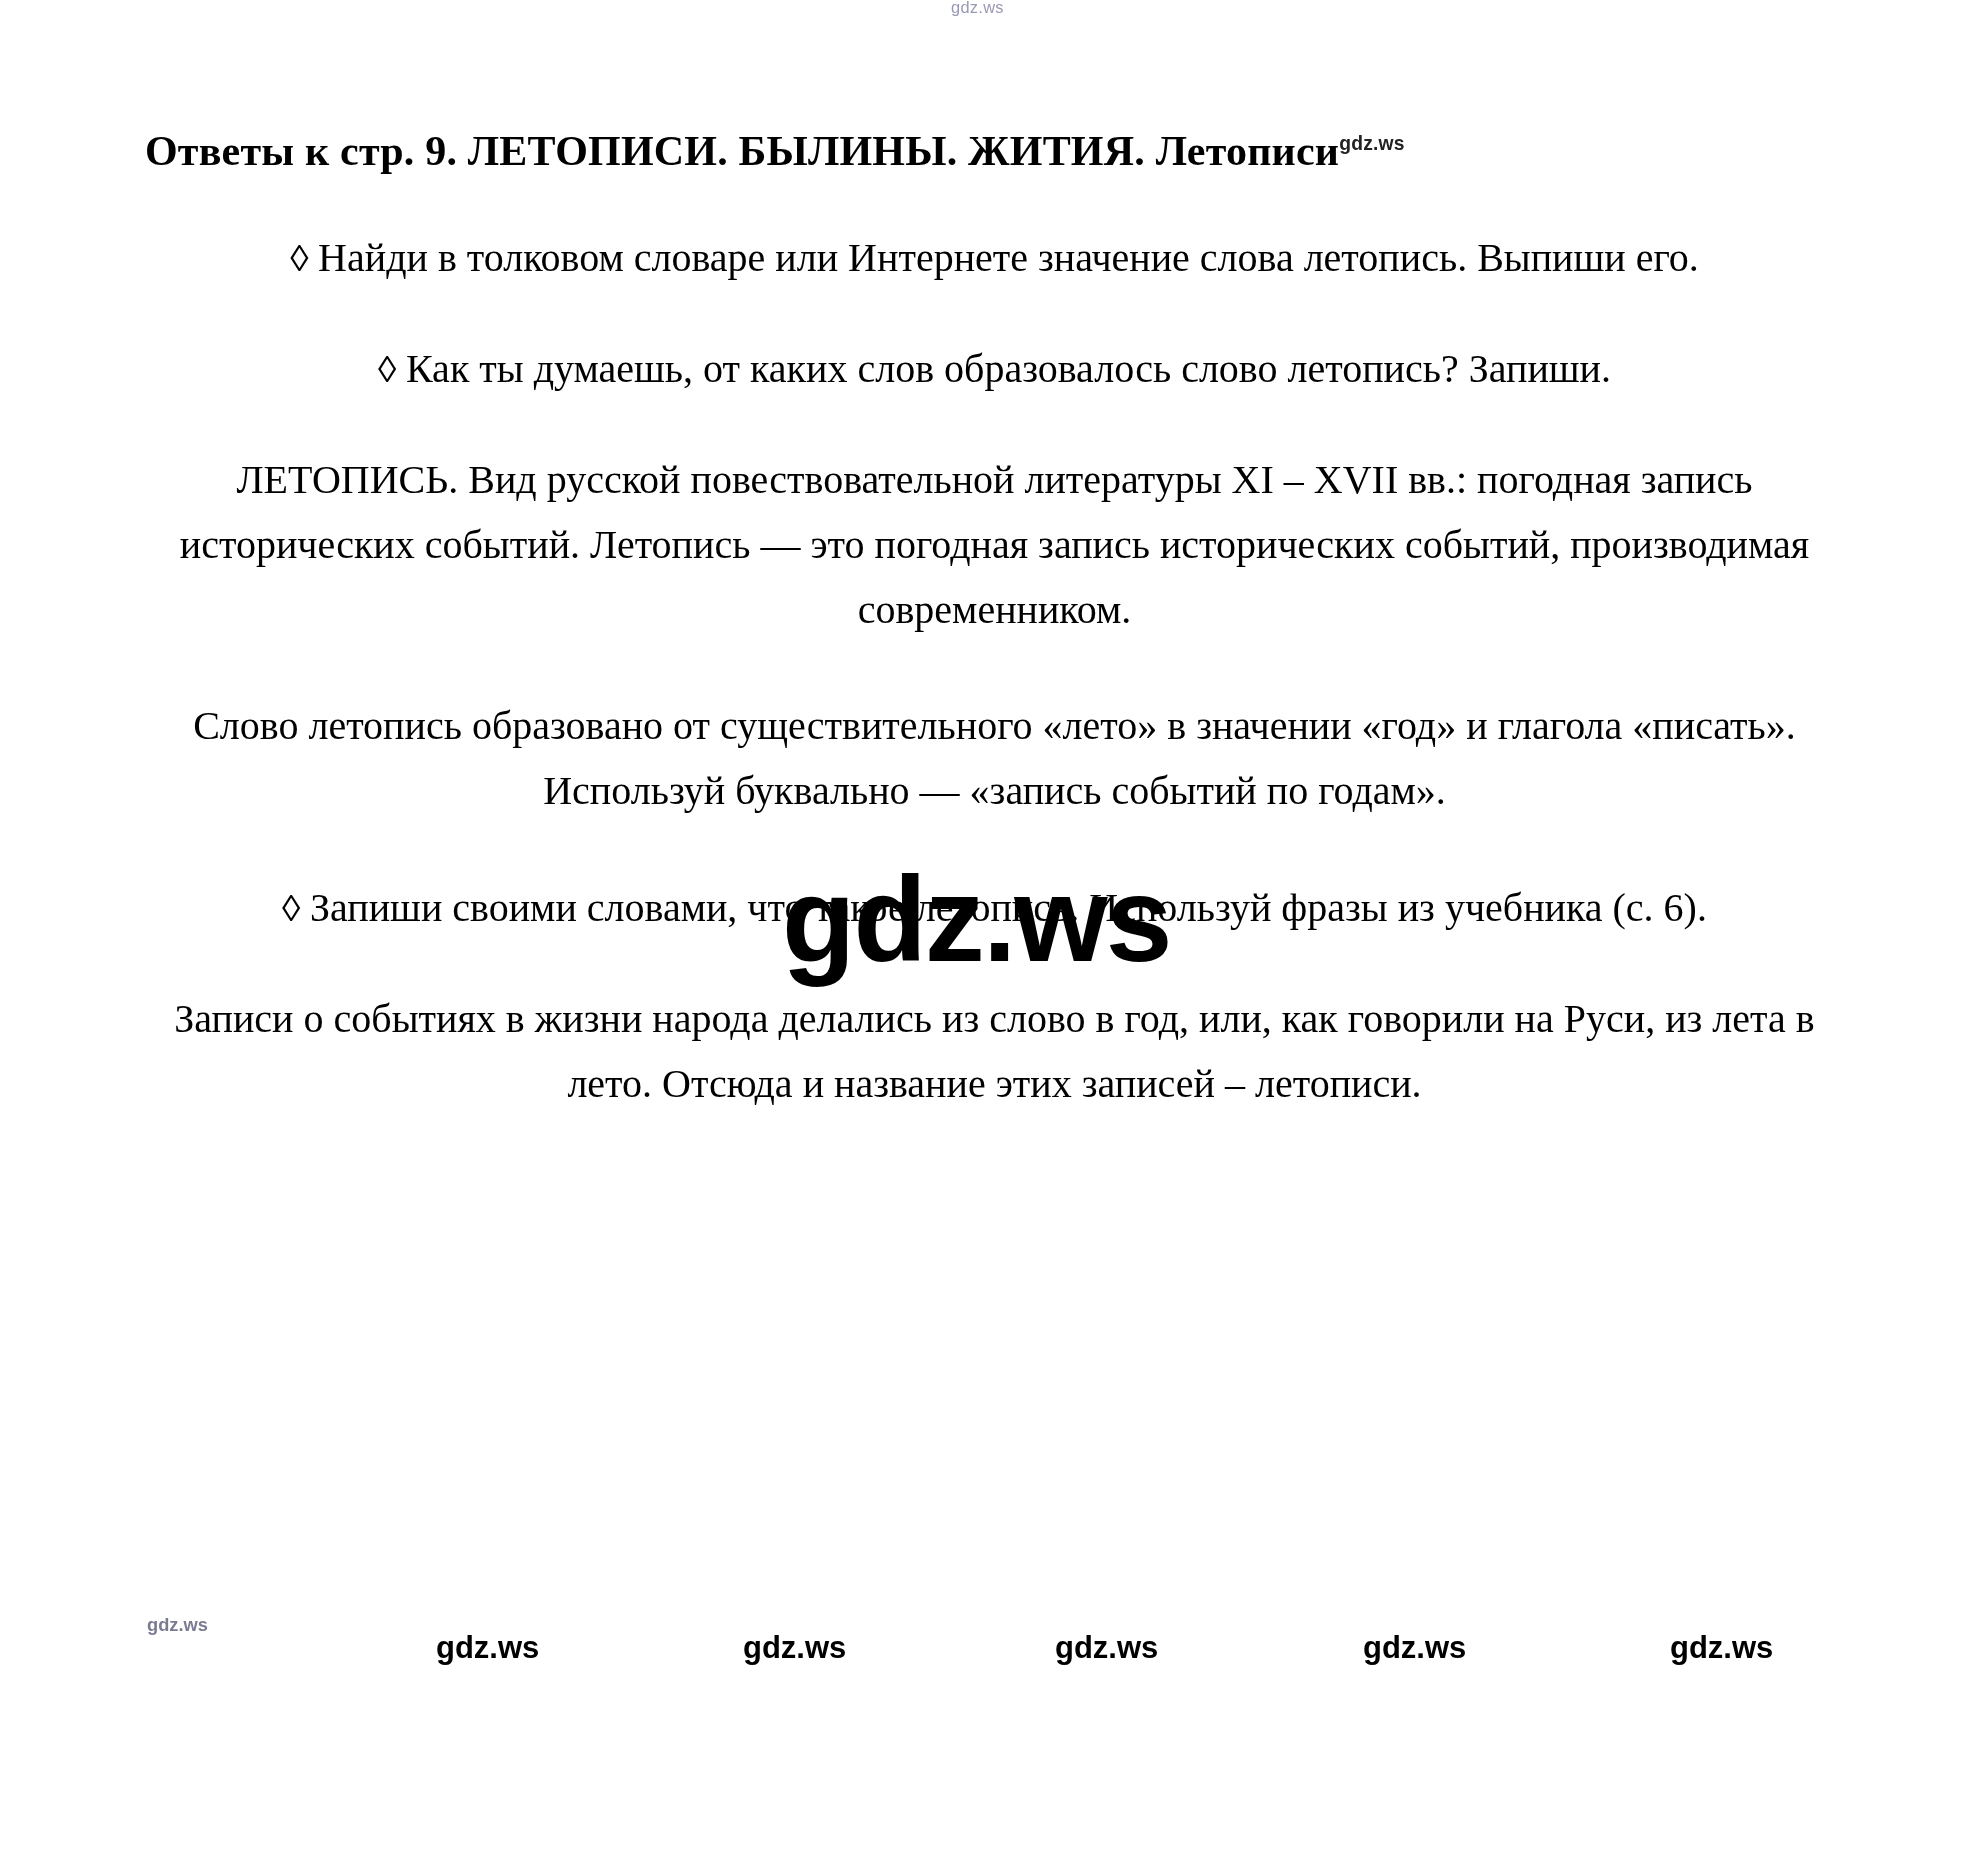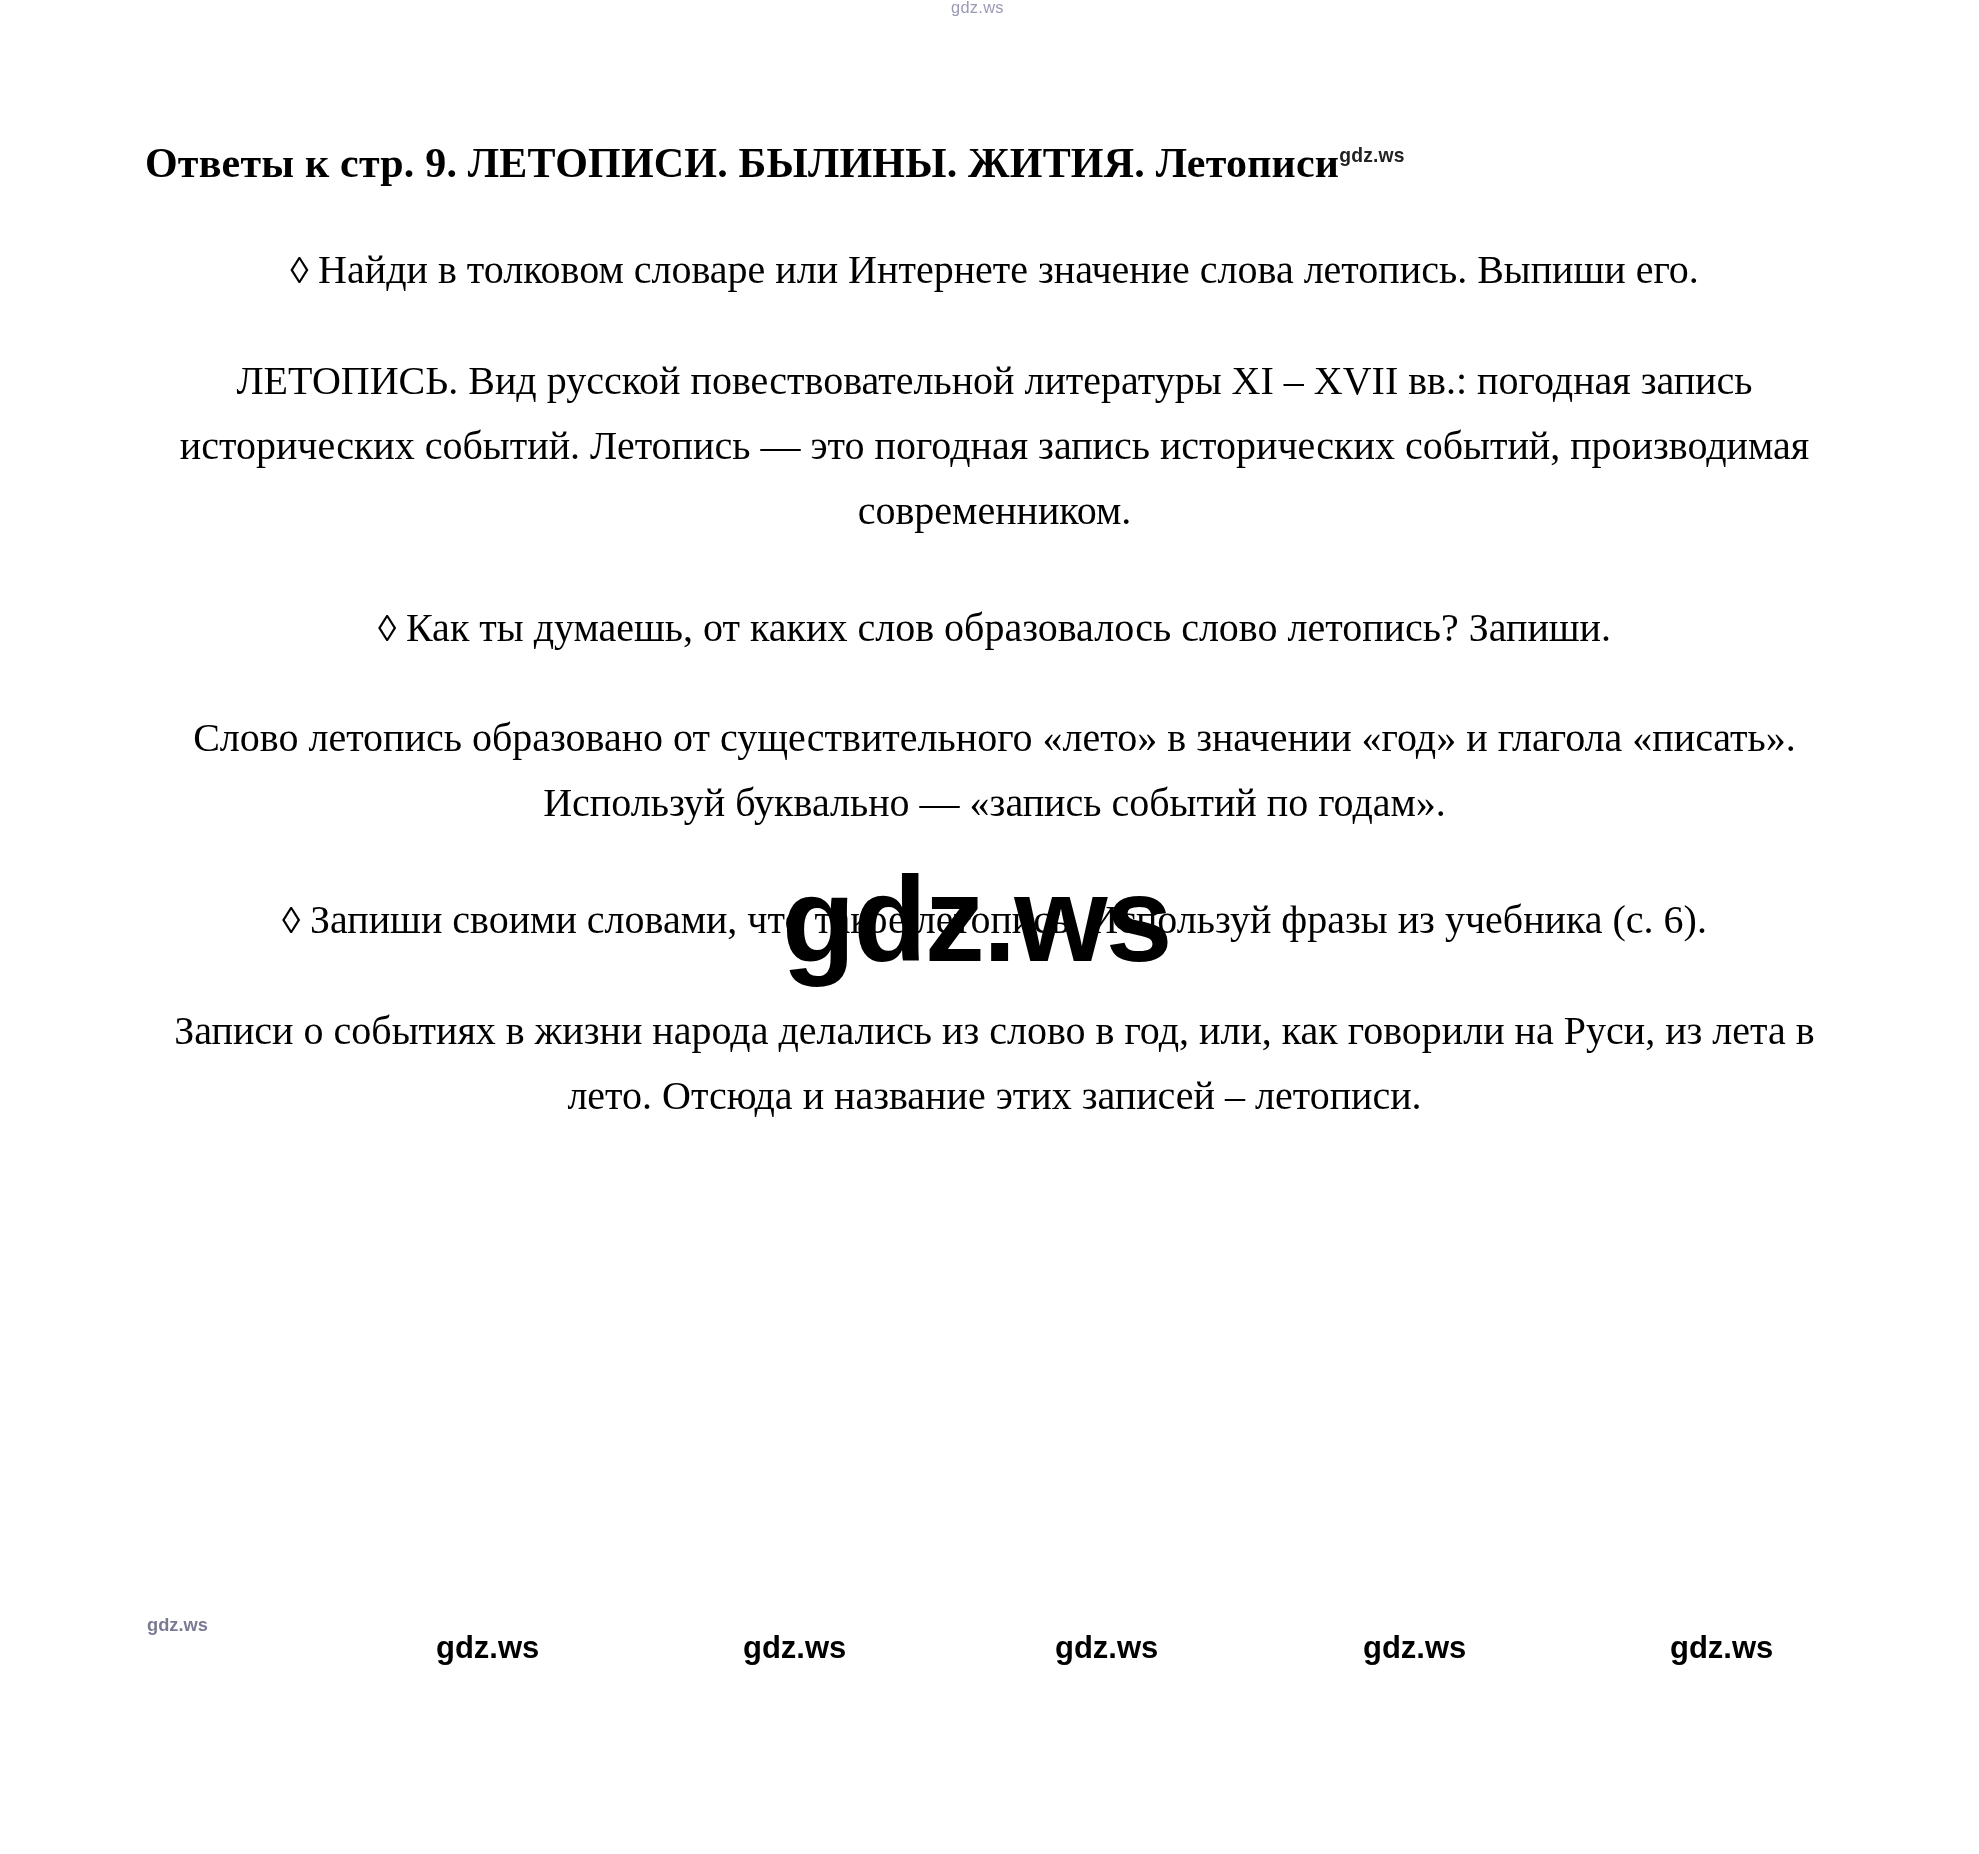--- a/index.html
+++ b/index.html
@@ -20,21 +20,21 @@
     position: absolute;
     left: 0;
     top: 0;
     width: 1979px;
     height: 1594px;
   }
 
   .content {
     position: absolute;
     left: 145px;
-    top: 138px;
+    top: 126px;
     width: 1699px;
   }
 
   .doc-title {
     font-family: "Liberation Serif", "DejaVu Serif", serif;
     font-weight: bold;
     font-size: 42px;
     line-height: 1.2;
     margin: 0 0 50px 0;
     white-space: nowrap;
@@ -126,23 +126,23 @@
 <div class="page">
 
   <div class="wm wm-top">gdz.ws</div>
 
   <div class="content">
 
     <h1 class="doc-title"><span>Ответы к стр. 9. ЛЕТОПИСИ. БЫЛИНЫ. ЖИТИЯ. Летописи</span><span class="sup-wm">gdz.ws</span></h1>
 
     <p class="para question"><span class="diamond">◊</span><span>Найди в толковом словаре или Интернете значение слова летопись. Выпиши его.</span></p>
 
+    <p class="para question"><span class="diamond">◊</span><span>Как ты думаешь, от каких слов образовалось слово летопись? Запиши.</span></p>
+
     <p class="para answer">ЛЕТОПИСЬ. Вид русской повествовательной литературы XI – XVII вв.: погодная запись исторических событий. Летопись — это погодная запись исторических событий, производимая современником.</p>
-
-    <p class="para question"><span class="diamond">◊</span><span>Как ты думаешь, от каких слов образовалось слово летопись? Запиши.</span></p>
 
     <p class="para answer">Слово летопись образовано от существительного «лето» в значении «год» и глагола «писать». Используй буквально — «запись событий по годам».</p>
 
     <p class="para question"><span class="diamond">◊</span><span>Запиши своими словами, что такое летопись. Используй фразы из учебника (с. 6).</span></p>
 
     <p class="para answer">Записи о событиях в жизни народа делались из слово в год, или, как говорили на Руси, из лета в лето. Отсюда и название этих записей – летописи.</p>
 
   </div>
 
   <div class="wm wm-big">gdz.ws</div>

